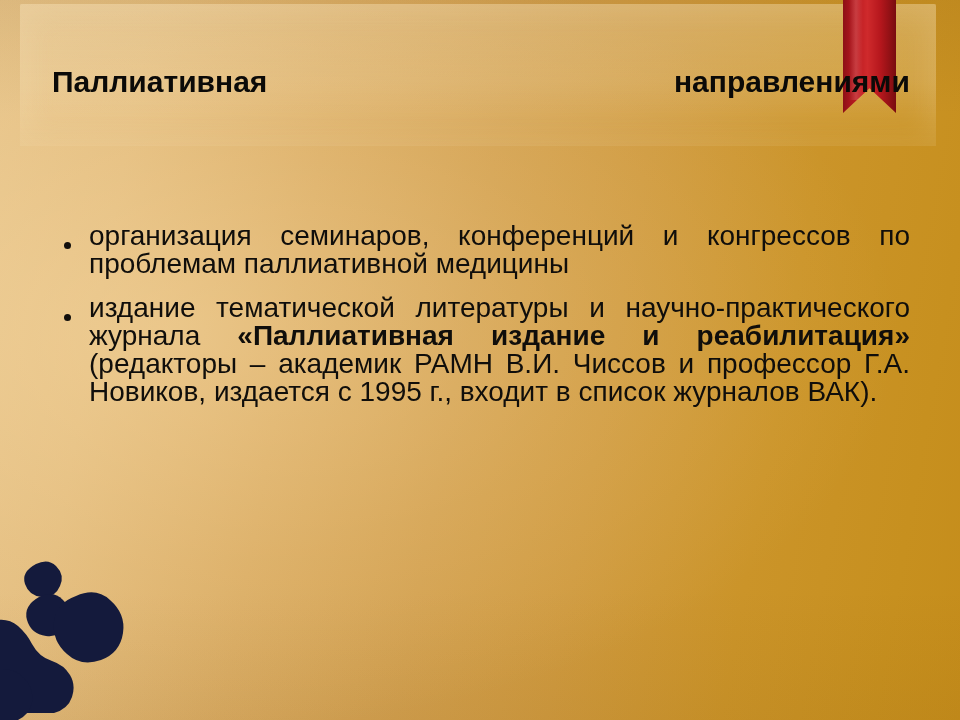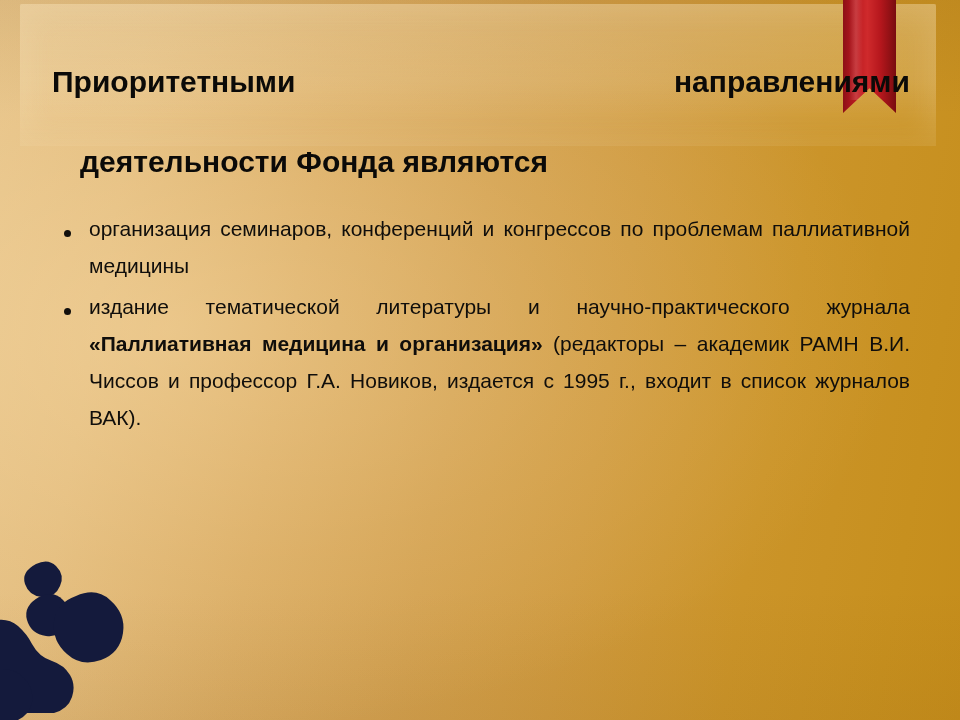--- a/index.html
+++ b/index.html
@@ -124,24 +124,24 @@
     width: 847px;
   }
   ul.bullets {
     list-style: none;
     margin: 0;
     padding: 0;
   }
   ul.bullets > li {
     position: relative;
     padding-left: 26px;
-    margin: 4px 0 4px 0;
+    margin: 16px 0 4px 0;
     color: #100e0b;
-    font-size: 21px;
-    line-height: 37px;
+    font-size: 28px;
+    line-height: 28px;
     text-align: justify;
     text-justify: inter-word;
   }
   ul.bullets > li::before {
     content: "";
     position: absolute;
     left: 1px;
     top: 20px;
     width: 7px;
     height: 7px;
@@ -163,28 +163,27 @@
 
   <div class="bg-glow"></div>
 
   <div class="title-band"></div>
   <div class="title-band-edge"></div>
 
   <div class="ribbon"></div>
   <div class="ribbon-shine"></div>
 
   <div class="title">
-    <span class="ln1">Приоритетными направлениями</span>
-    <span class="ln2">деятельности Фонда являются</span>
+    <span class="ln1">Паллиативная направлениями</span>
   </div>
 
   <div class="body">
     <ul class="bullets" id="bullet-list">
         <li><span>организация семинаров, конференций и конгрессов по проблемам паллиативной медицины</span></li>
-        <li><span>издание тематической литературы и научно-практического журнала </span><strong>«Паллиативная медицина и организация»</strong><span> (редакторы – академик РАМН В.И. Чиссов и профессор Г.А. Новиков, издается с 1995 г., входит в список журналов ВАК).</span></li>
+        <li><span>издание тематической литературы и научно-практического журнала </span><strong>«Паллиативная издание и реабилитация»</strong><span> (редакторы – академик РАМН В.И. Чиссов и профессор Г.А. Новиков, издается с 1995 г., входит в список журналов ВАК).</span></li>
       </ul>
   </div>
 
   <div class="blobs">
     <svg viewBox="0 0 220 170" xmlns="http://www.w3.org/2000/svg" aria-hidden="true">
       <g id="blob-group" fill="#141a3c">
 
         <path d="M36 14 q12 -6 20 2 q9 9 4 20 q-5 12 -18 11 q-13 -1 -17 -13 q-4 -12 11 -20 z"></path>
 
         <path d="M39 47 q14 -7 24 3 q11 11 5 24 q-7 14 -22 12 q-15 -2 -19 -16 q-4 -14 12 -23 z"></path>

